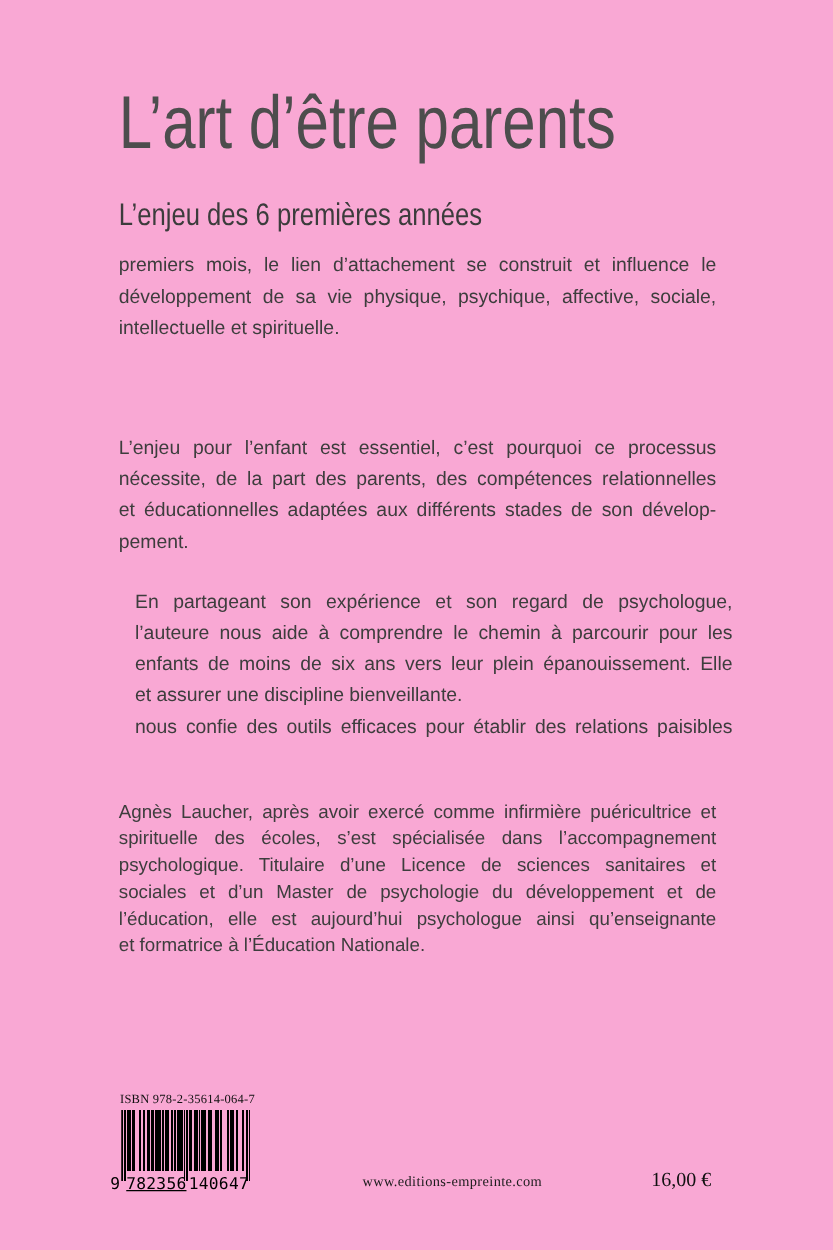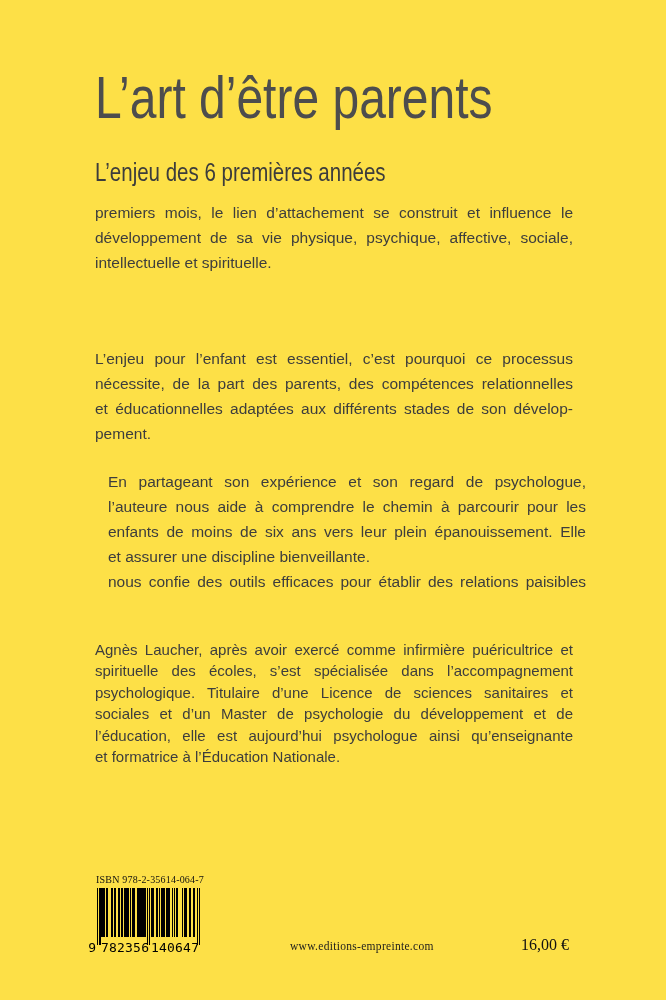--- a/index.html
+++ b/index.html
@@ -1,16 +1,16 @@
 <!DOCTYPE html>
 <html style="--title-color: #4d4d4d; --subtitle-color: #3c3c3c; --text-color: #3d3d3d;"><head>
 <meta charset="utf-8">
 <style>
   html,body{margin:0;padding:0;background:#ffffff;}
-  .page{position:relative;width:666px;height:1000px;background:#fde047;overflow:hidden;
+  .page{position:relative;width:666px;height:1000px;background:#f9a8d4;overflow:hidden;
         font-family:"Liberation Sans",sans-serif;}
   .abs{position:absolute;}
   .book-title{left:95px;top:68px;font-size:60px;line-height:60px;font-weight:400;
               color:var(--title-color,#4d4d4d);white-space:nowrap;
               display:inline-block;transform:scaleX(0.80);transform-origin:0 0;}
   .book-subtitle{left:95px;top:160px;font-size:25px;line-height:25px;font-weight:400;
                  color:var(--subtitle-color,#3c3c3c);white-space:nowrap;
                  display:inline-block;transform:scaleX(0.82);transform-origin:0 0;}
   .para{left:95px;width:478px;color:var(--text-color,#3d3d3d);
         font-size:15.5px;line-height:25px;}
@@ -19,21 +19,21 @@
   .para-3{top:469px;margin-left:13px;}
   .bio{top:639px;font-size:15px;line-height:21.4px;}
   .tline{text-align:justify;text-align-last:justify;}
   .tline.tl-last{text-align-last:left;}
   .isbn-label{left:96px;top:874px;font-family:"Liberation Serif",serif;
               font-size:10px;line-height:12px;color:#111;letter-spacing:.2px;white-space:nowrap;}
   .barcode{left:97px;top:888px;width:103px;height:57px;}
   .bdigit{top:941px;font-family:"DejaVu Sans Mono","Liberation Mono",monospace;
           font-size:13px;line-height:13px;color:#000;white-space:nowrap;}
   .bd-first{left:84px;width:12px;text-align:right;}
-  .bd-left{left:101px;width:46px;text-align:right;letter-spacing:.2px;}
+  .bd-left{left:101px;width:46px;text-align:right;letter-spacing:.2px;text-decoration:underline;}
   .bd-right{left:151px;width:46px;text-align:left;letter-spacing:.2px;}
   .website{left:290px;top:940px;font-family:"Liberation Serif",serif;
            font-size:11.5px;line-height:13px;color:#1c1c1c;letter-spacing:.3px;white-space:nowrap;}
   .price{left:521px;top:936px;font-family:"Liberation Serif",serif;font-weight:400;
          font-size:16px;line-height:17px;color:#111;white-space:nowrap;}
 </style>
 </head>
 <body>
 
 <div class="page">

